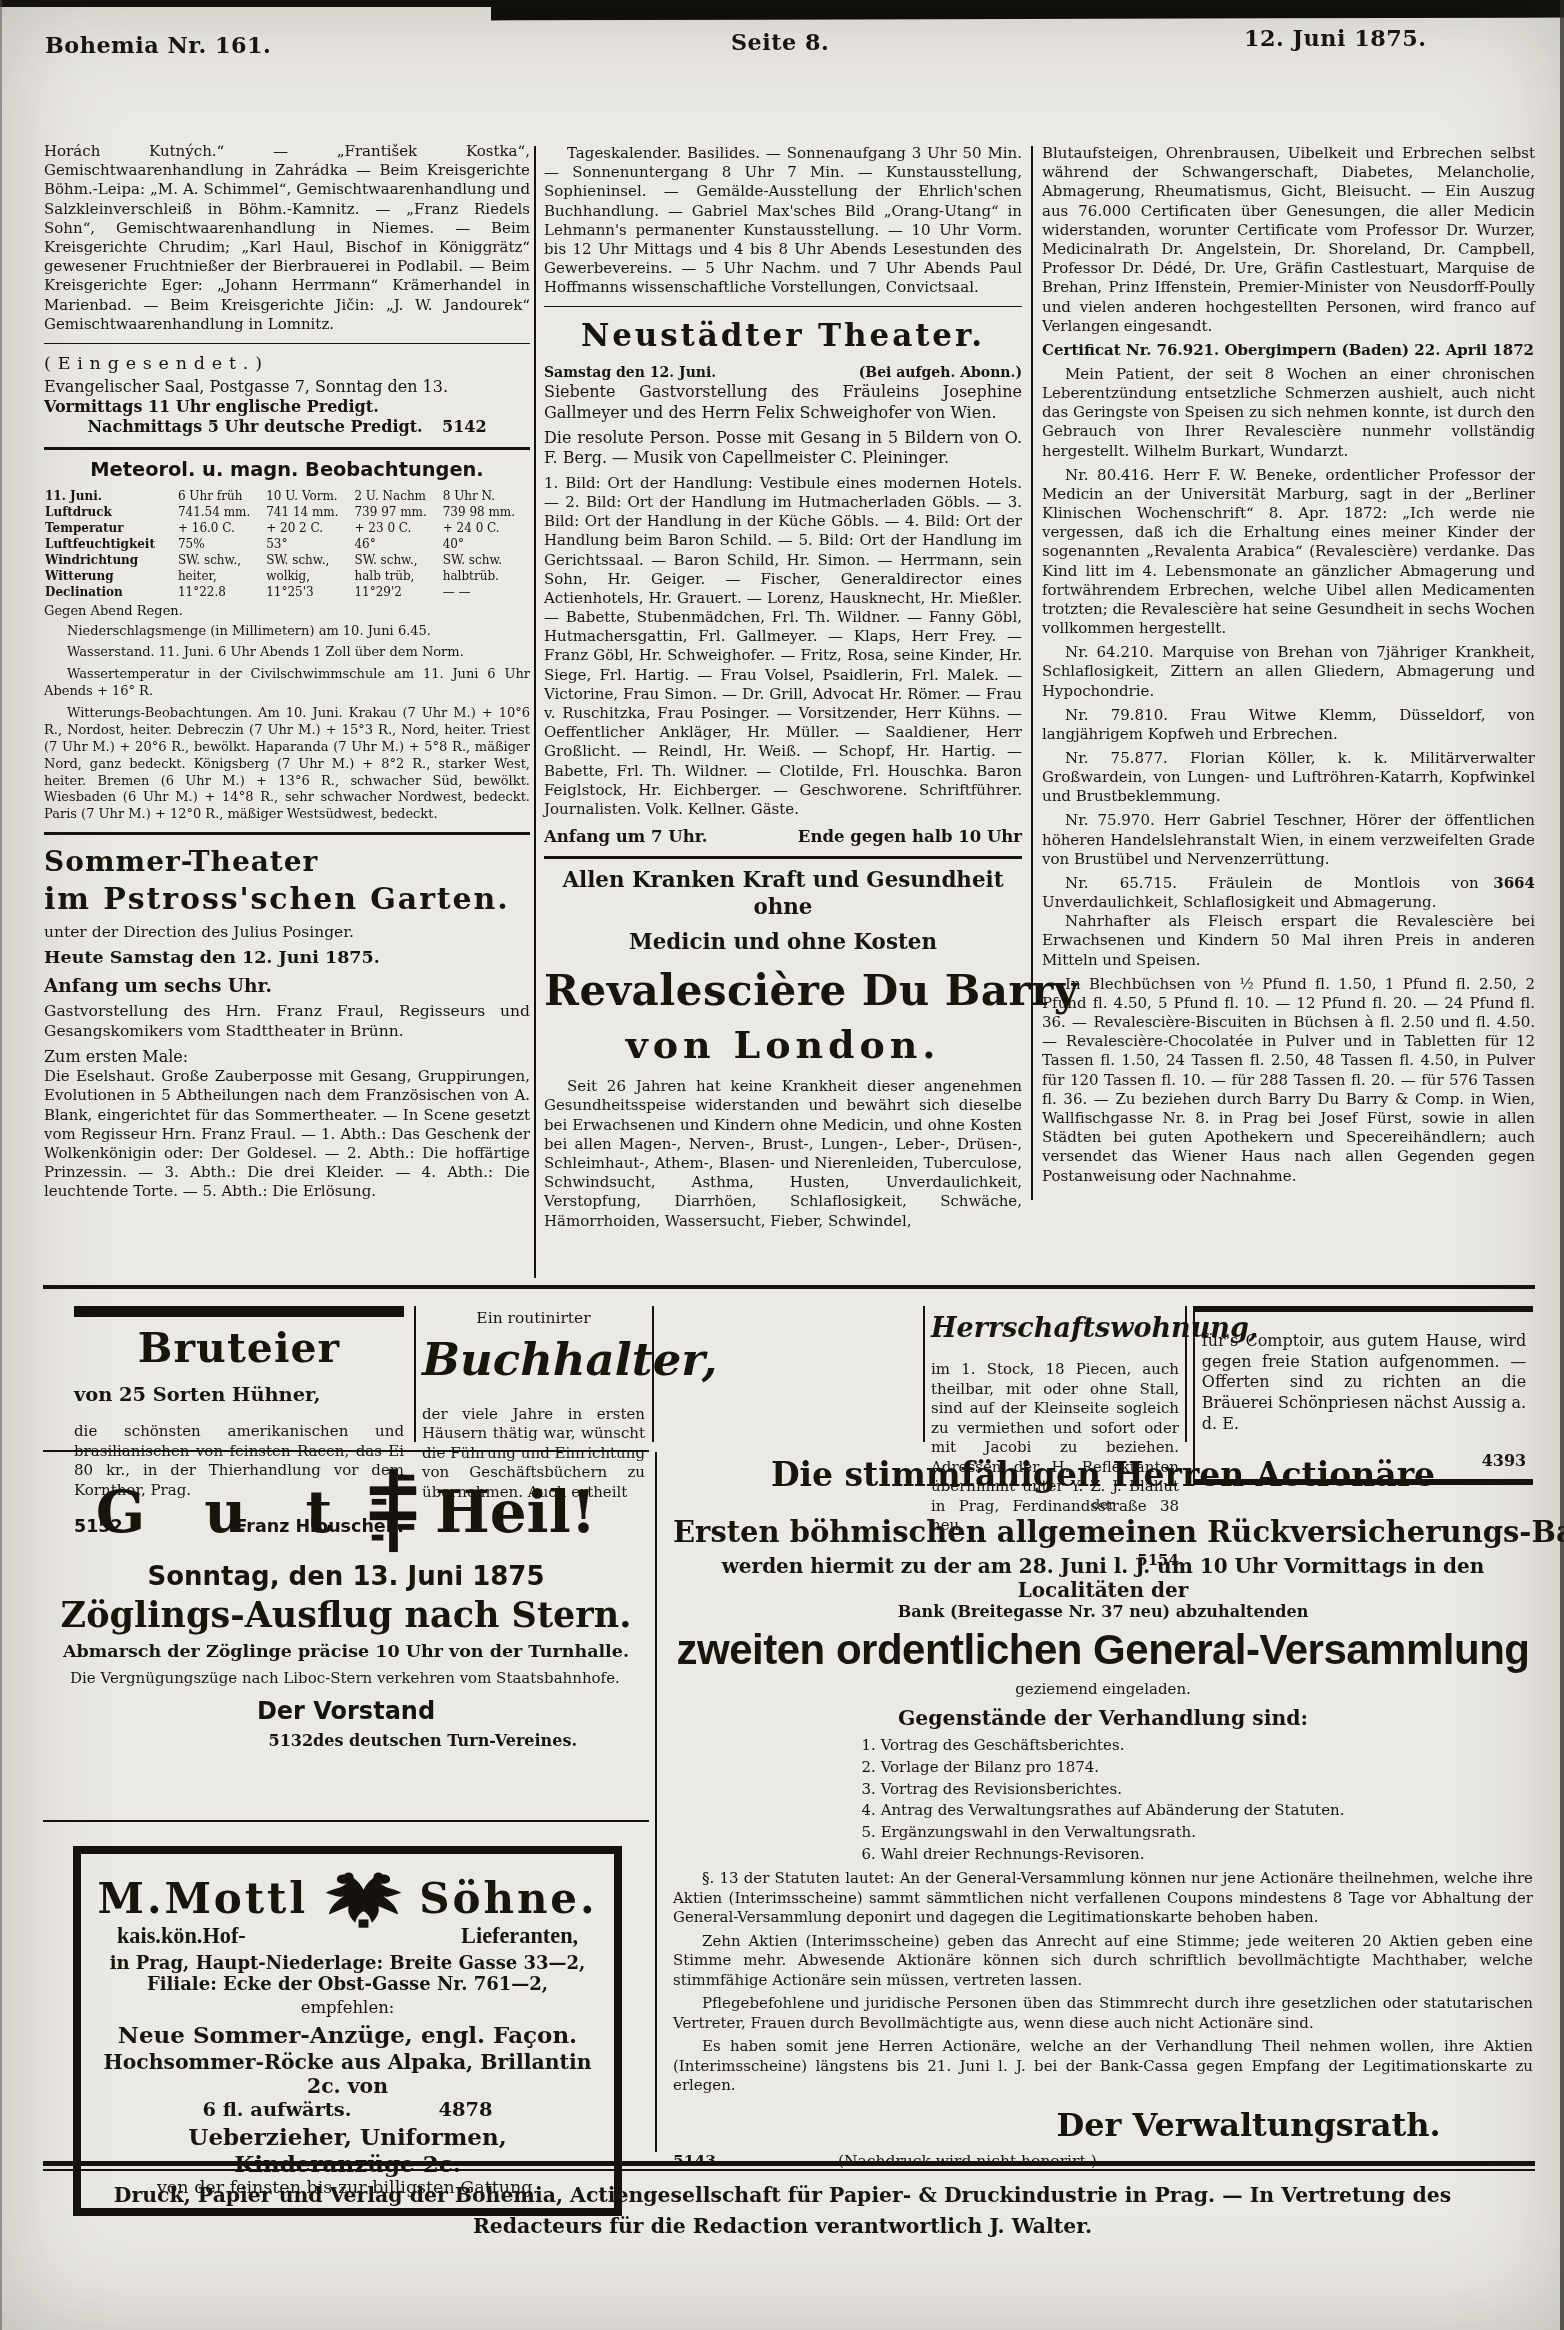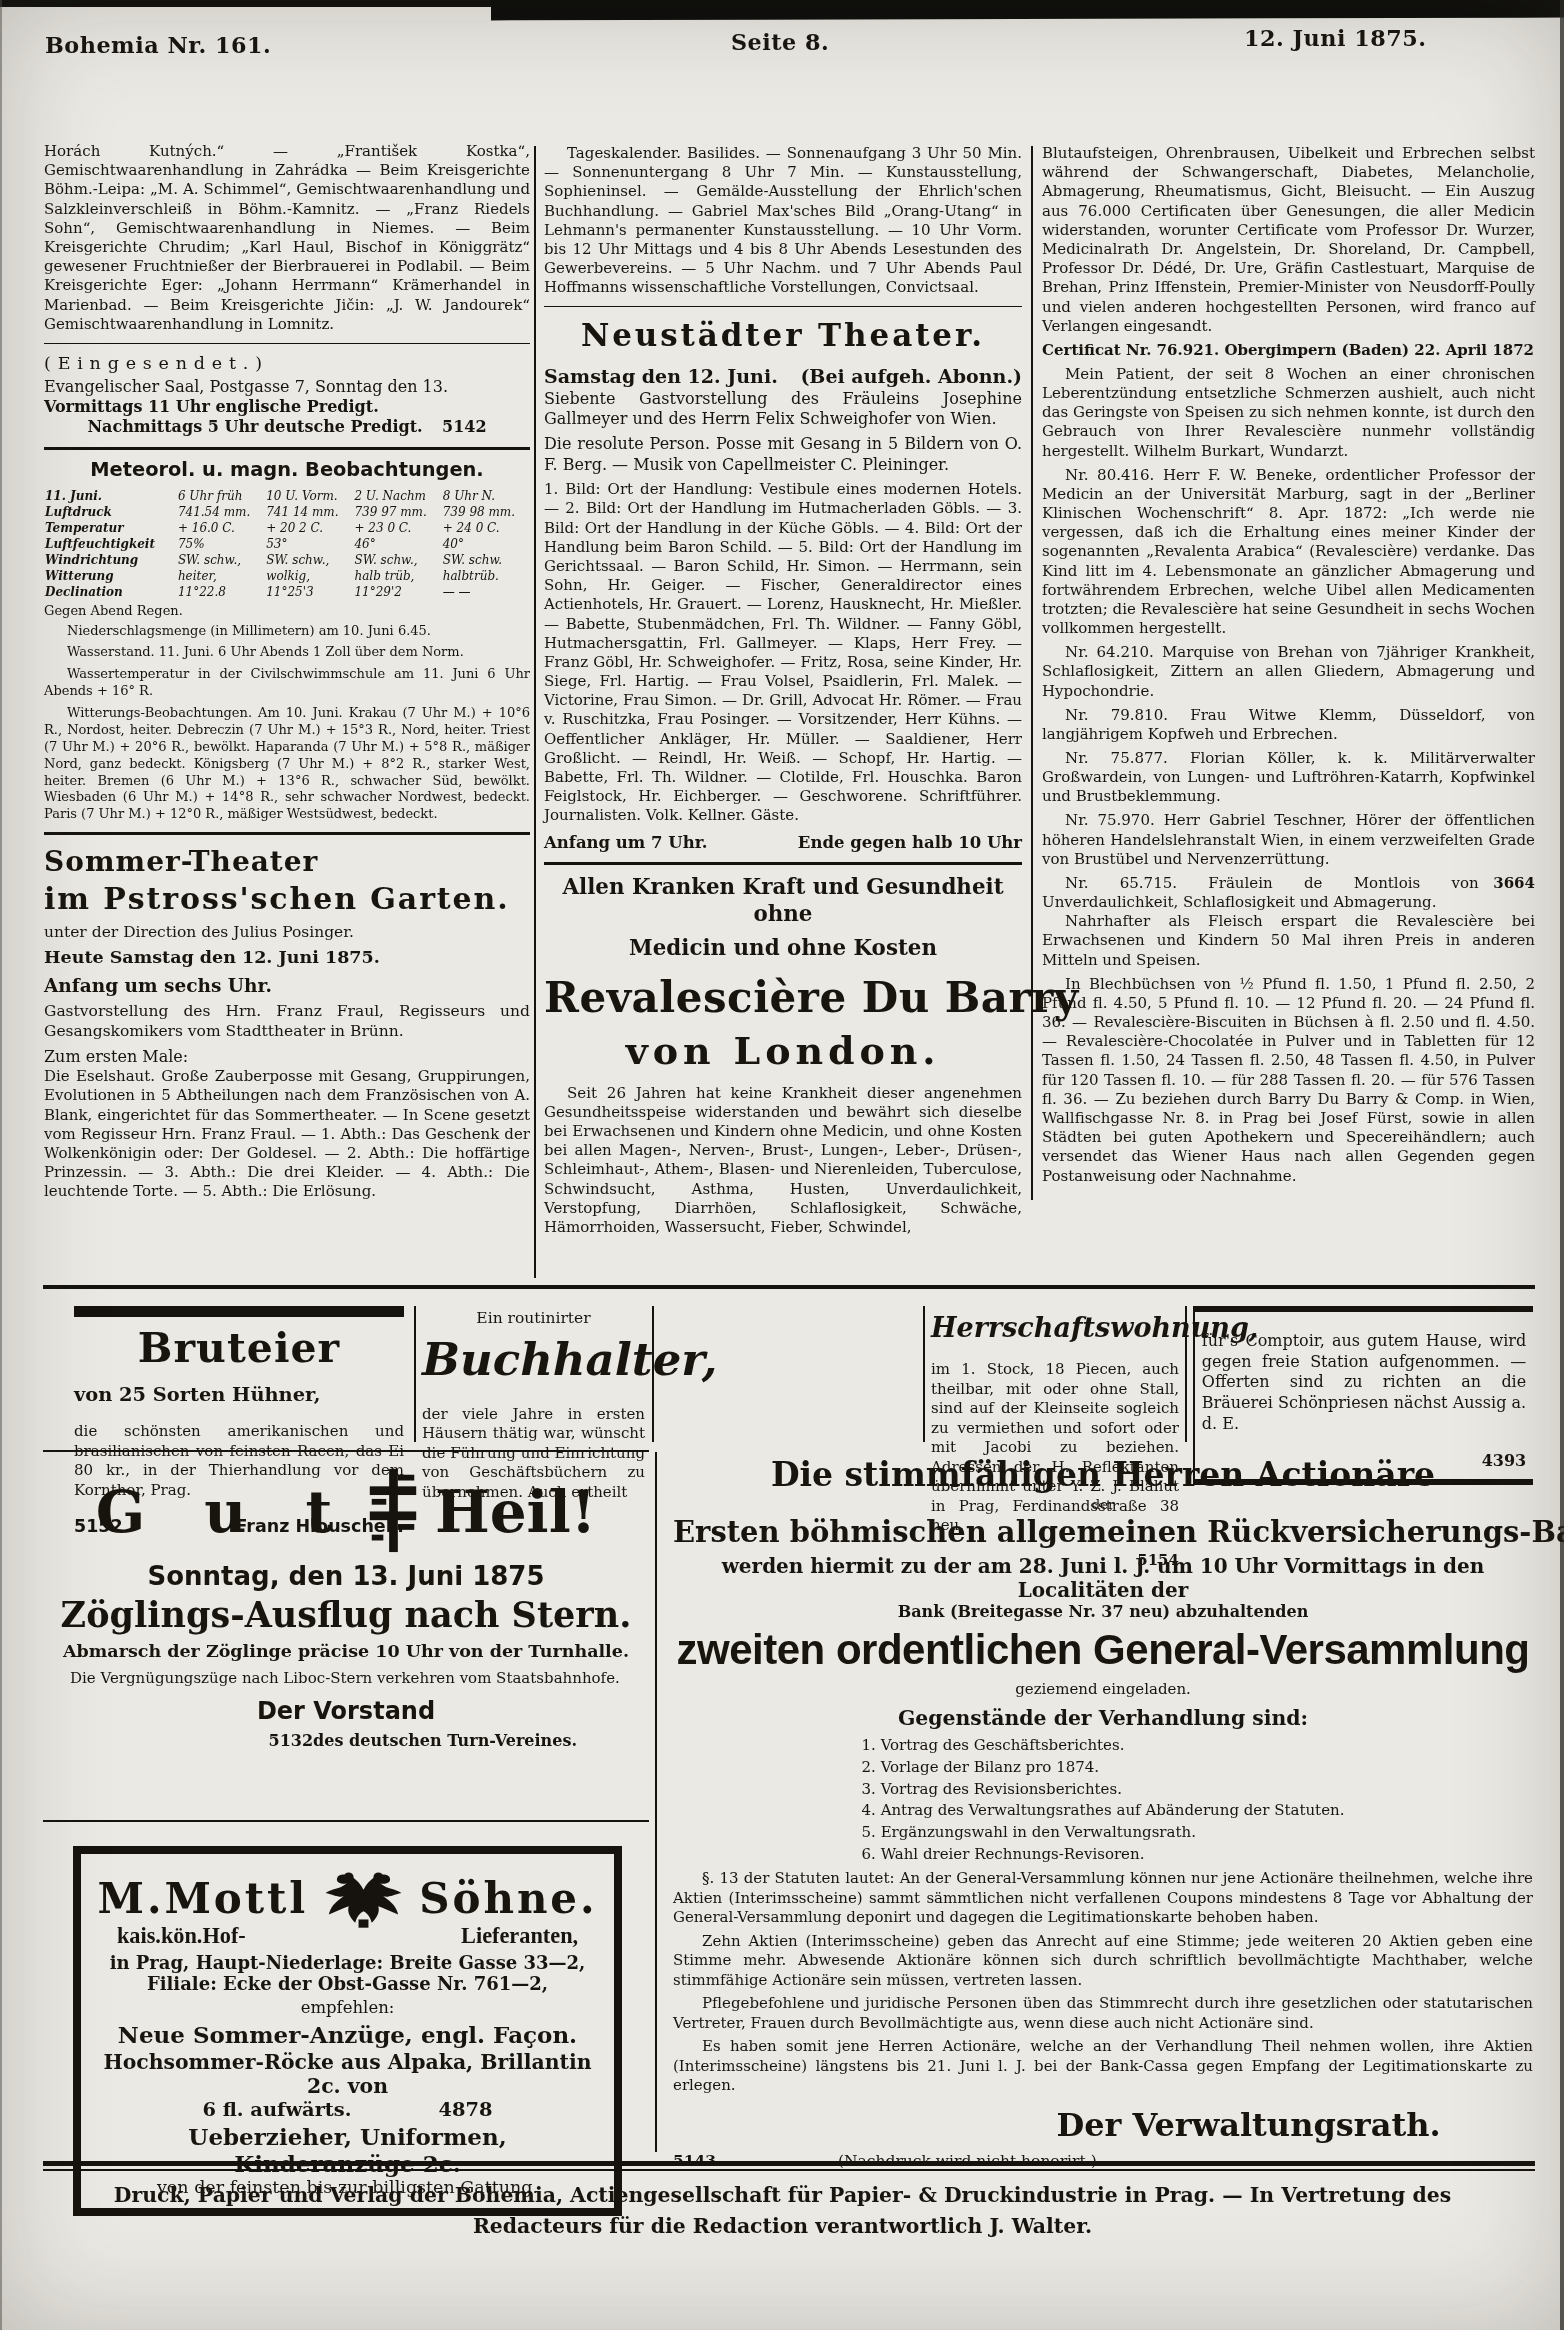--- a/index.html
+++ b/index.html
@@ -23,32 +23,32 @@
 
   .col{position:absolute;text-align:justify;font-size:15px;line-height:1.28;}
   .col p{margin:0 0 4.9px 0;text-indent:23px;}
   .col p.noind{text-indent:0;}
   .center{text-align:left;text-indent:0;}
 
   
   .c-eing-h{font-size:17.5px;letter-spacing:6.8px;margin:3.9px 0 1.9px;}
   .meteo-title{font-family:"DejaVu Sans",sans-serif;font-weight:bold;font-size:19.4px;text-align:center;margin:2.9px 0 4.9px;}
   table.meteo{width:100%;border-collapse:collapse;font-size:12px;line-height:1.25;}
-  table.meteo td{padding:0.5px 1px;vertical-align:top;font-style:italic;}
+  table.meteo td{padding:0.5px 1px;vertical-align:top;}
   table.meteo td.lbl{font-weight:bold;white-space:nowrap;}
   .meteo-small{font-size:13px;line-height:1.3;}
   .st-t1{font-size:28px;font-weight:bold;letter-spacing:1px;margin:6.8px 0 0;}
   .st-t2{font-size:30px;font-weight:bold;letter-spacing:1.9px;margin:1px 0 3.9px;}
   .st-dir{font-size:15.5px;}
   .st-date{font-size:17.5px;font-weight:bold;margin-top:3.9px;}
   .st-time{font-size:18.5px;font-weight:bold;margin:4.9px 0;}
 
   
   .nt-title{font-size:31px;font-weight:bold;letter-spacing:2.9px;text-align:center;margin:7.8px 0 8.7px;}
-  .nt-daterow{display:flex;justify-content:space-between;font-size:19px;font-weight:bold;}
+  .nt-daterow{display:flex;justify-content:space-between;font-size:14px;font-weight:bold;}
   .nt-gast{font-size:16px;margin-top:5.8px;}
   .nt-times{display:flex;justify-content:space-between;font-size:16.5px;font-weight:bold;margin-top:6.8px;}
   .rev-lead{font-size:21.4px;font-weight:bold;text-align:center;line-height:1.25;margin-top:7.8px;}
   .rev-t1{font-size:42px;font-weight:bold;text-align:center;letter-spacing:0.5px;margin-top:8.7px;white-space:nowrap;}
   .rev-t2{font-size:38px;font-weight:bold;text-align:center;letter-spacing:4.9px;margin:2.9px 0 7.8px;}
 
   
   .adbox{position:absolute;font-size:15px;line-height:1.3;text-align:justify;}
   .ad-vrule{position:absolute;width:1.5px;background:#16130e;}
   .bru-title{font-size:41px;font-weight:bold;text-align:center;letter-spacing:1px;margin:4.9px 0 6.8px;}

